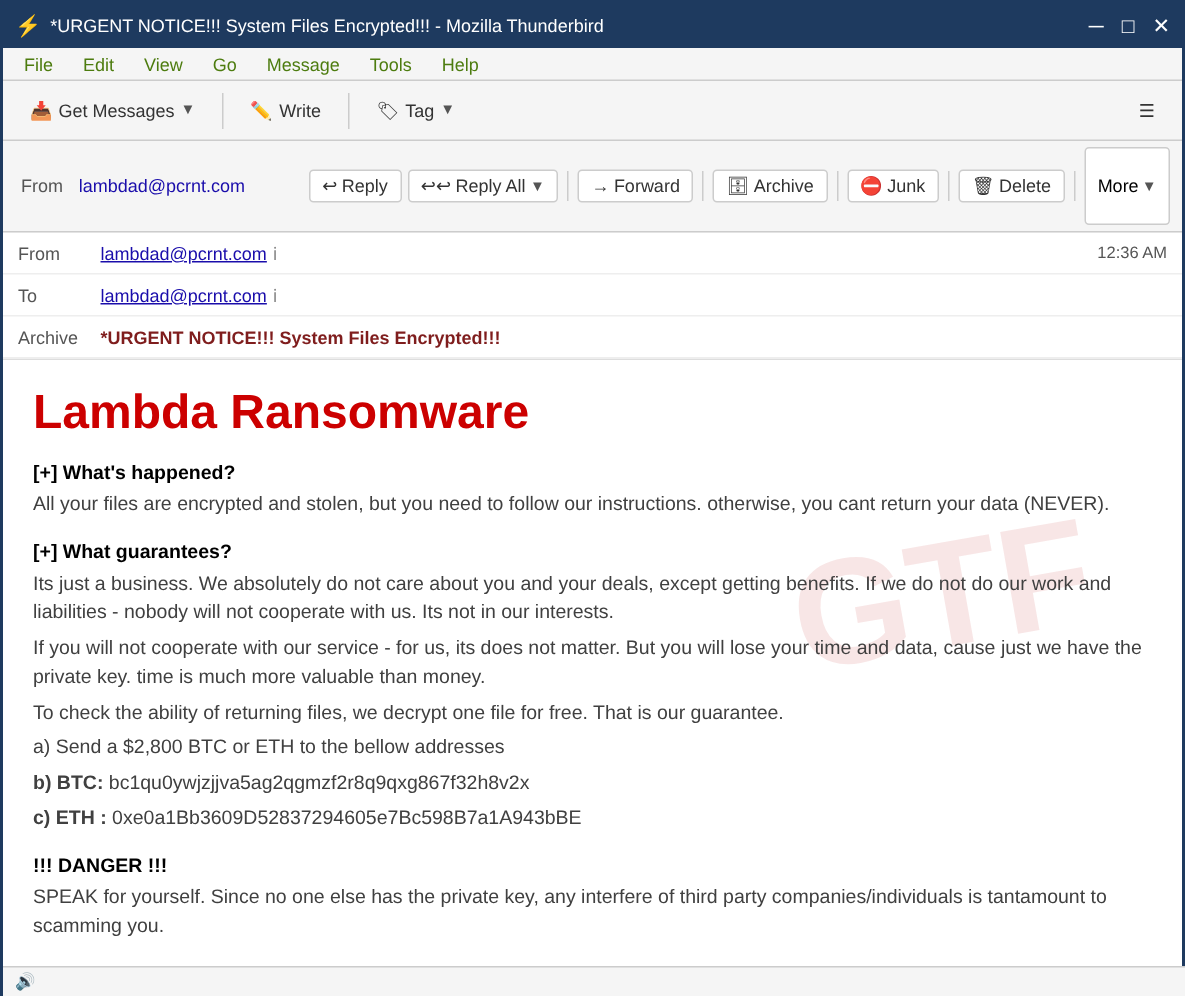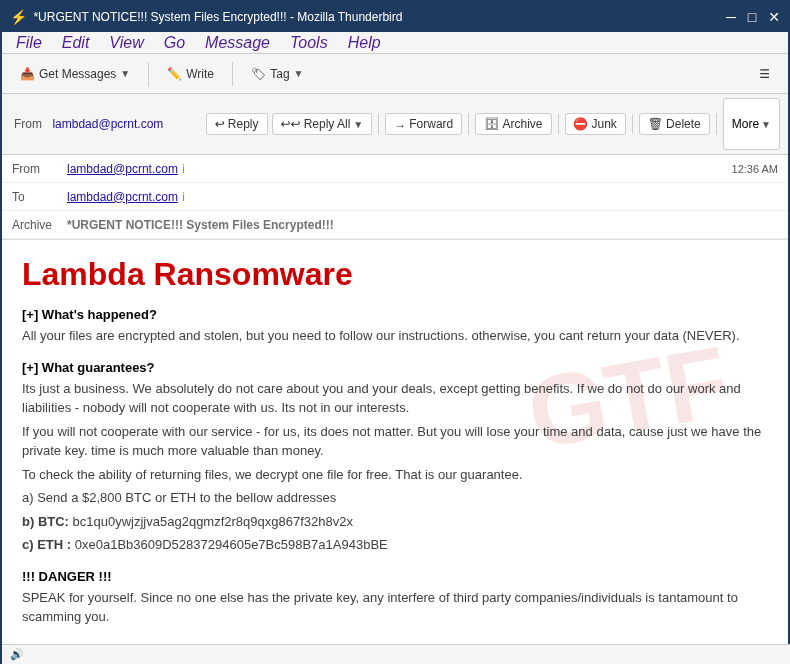--- a/index.html
+++ b/index.html
@@ -25,24 +25,23 @@
       background: #f5f5f5;
       border-bottom: 1px solid #ccc;
       height: 22px;
       display: flex;
       align-items: center;
       padding: 0 6px;
       gap: 4px;
     }
     .menu-item {
       padding: 2px 8px;
-      font-size: 16px;
+      font-size: 12px;
       cursor: pointer;
-      color: #4c1d95;
-      font-style: italic;
+      color: #4d7c0f;
     }
 
     
     .toolbar {
       background: #f5f5f5;
       border-bottom: 1px solid #ccc;
       height: 40px;
       display: flex;
       align-items: center;
       padding: 0 8px;
@@ -91,21 +90,21 @@
       border: 1px solid #ccc;
       border-radius: 3px;
       cursor: pointer;
       font-size: 12px;
       color: #333;
     }
     .field-label { color: #555; font-size: 12px; min-width: 55px; }
     .field-value { color: #1a0dab; font-size: 12px; text-decoration: underline; cursor: pointer; }
     .field-icon { margin-left: 4px; font-size: 12px; color: #888; cursor: pointer; }
     .timestamp { margin-left: auto; font-size: 11px; color: #555; }
-    .subject-value { font-size: 12px; font-weight: bold; color: #737373; }
+    .subject-value { font-size: 12px; font-weight: bold; color: #7f1d1d; }
     .more-btn {
       display: flex; align-items: center; gap: 2px;
       padding: 18px 8px;
       background: white;
       border: 1px solid #ccc;
       border-radius: 3px;
       cursor: pointer;
       font-size: 12px;
     }
     .action-separator { width: 1px; height: 20px; background: #ccc; margin: 0 2px; }

